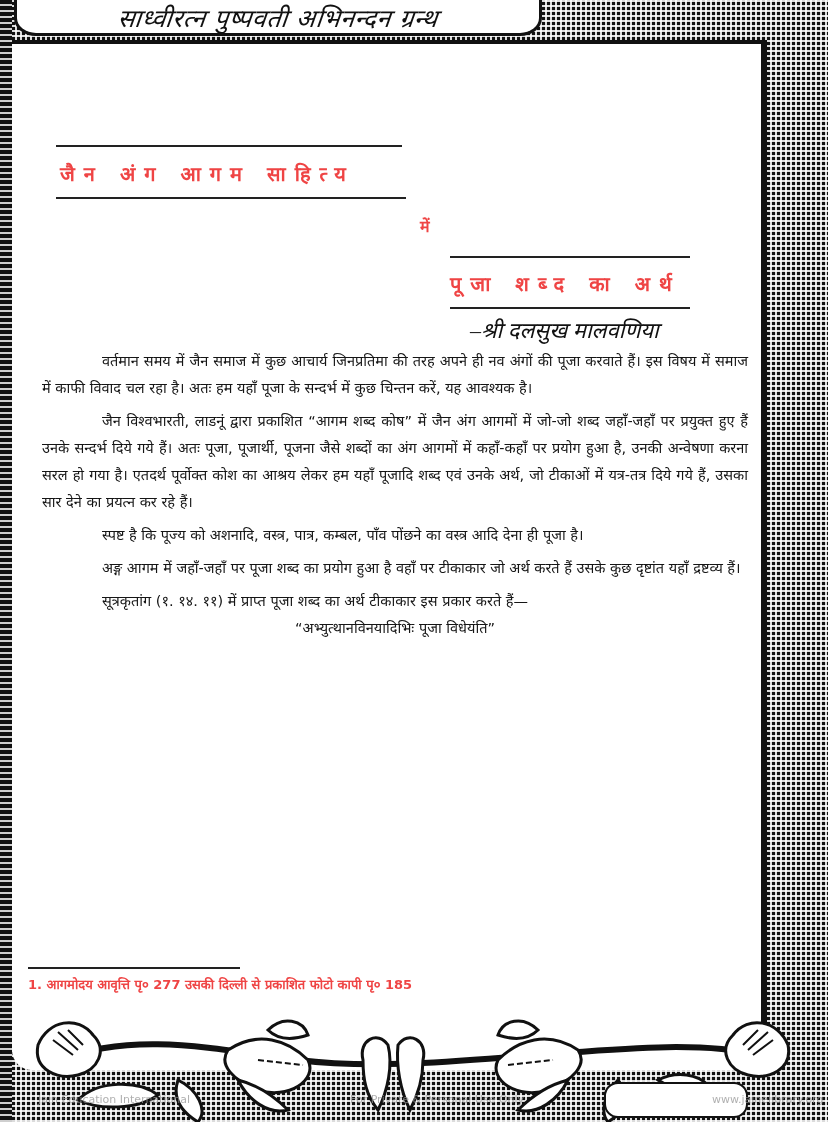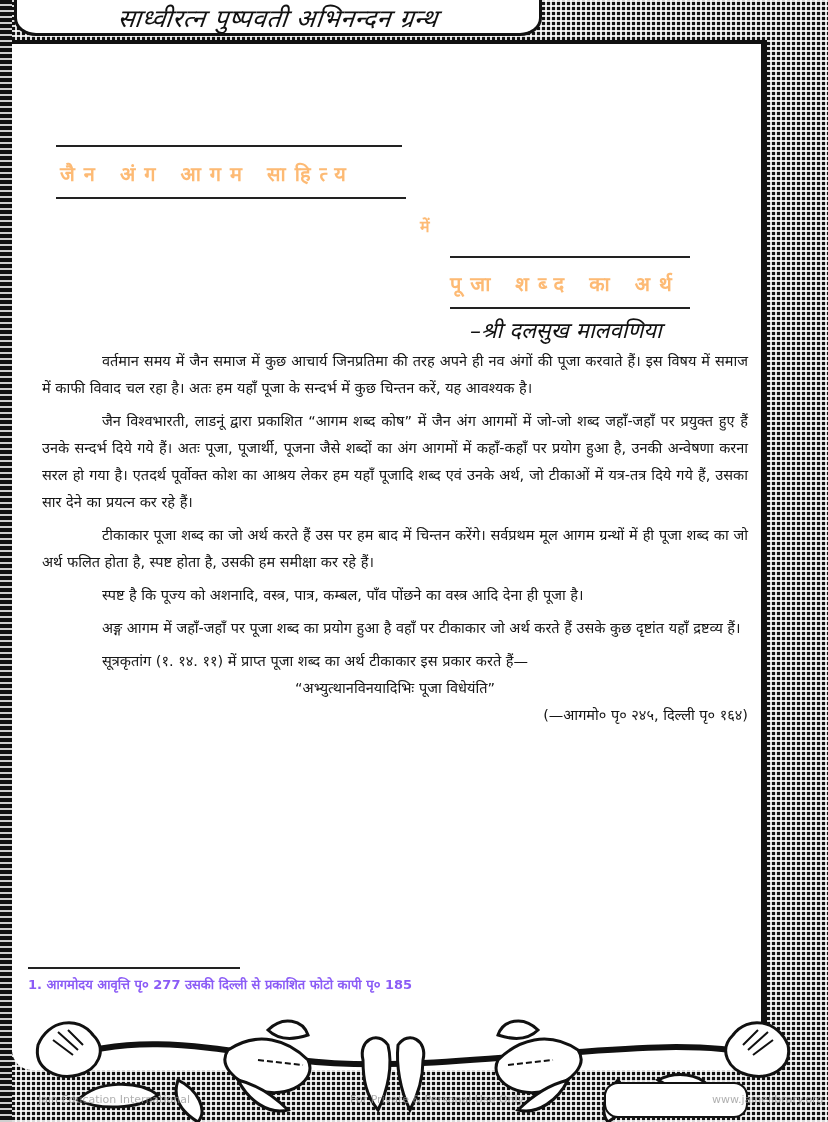--- a/index.html
+++ b/index.html
@@ -30,37 +30,38 @@
       color: #111; white-space: nowrap; transform: skewX(-6deg);
     }
     .page {
       position: absolute; left: 12px; top: 40px; width: 755px; height: 1030px;
       background: #fff; border-right: 6px solid #111; border-top: 4px solid #111;
       box-sizing: border-box; border-radius: 0 0 20px 20px;
     }
     .rule { position: absolute; height: 2px; background: #222; }
     .title-spaced {
       position: absolute; font-size: 20px; font-weight: bold; letter-spacing: 9px;
-      white-space: nowrap; color: #fdba74;
+      white-space: nowrap; color: #ef4444;
     }
     .author {
       position: absolute; font-style: italic; font-size: 22px; white-space: nowrap;
       color: #111;
+      font-family: Liberation Serif, serif;
     }
     .body-text {
       position: absolute; left: 42px; width: 706px;
       font-family: "DejaVu Sans", sans-serif; font-size: 14.5px; line-height: 27px;
       text-align: justify; color: #151515;
     }
     .body-text p { margin: 0 0 6px 0; text-indent: 60px; }
     .center-line { text-align: center; text-indent: 0 !important; }
     .right-line { text-align: right; text-indent: 0 !important; }
     .footnote-rule { position: absolute; left: 28px; top: 967px; width: 212px; height: 2px; background: #222; }
     .footnote {
-      position: absolute; left: 28px; top: 975px; font-size: 13px; font-weight: bold; white-space: nowrap; color: #8b5cf6;
+      position: absolute; left: 28px; top: 975px; font-size: 13px; font-weight: bold; white-space: nowrap; color: #ef4444;
     }
     .floral {
       position: absolute; left: 18px; top: 1010px; width: 790px; height: 112px;
     }
     .watermark {
       position: absolute; top: 1093px; font-size: 11px; color: rgba(150,150,150,0.75); white-space: nowrap;
     }
     .blank-plate {
       position: absolute; left: 604px; top: 1082px; width: 140px; height: 32px;
       background: #fff; border-radius: 14px; border: 2px solid #111;
@@ -85,26 +86,24 @@
 
 <div class="rule" style="left:450px; top:256px; width:240px;"></div>
 <div class="title-spaced" style="left:450px; top:270px;">पूजा शब्द का अर्थ</div>
 <div class="rule" style="left:450px; top:307px; width:240px;"></div>
 
 <div class="author" style="left:470px; top:314px;">–श्री दलसुख मालवणिया</div>
 
 <div class="body-text" style="top:348px;">
   <p>वर्तमान समय में जैन समाज में कुछ आचार्य जिनप्रतिमा की तरह अपने ही नव अंगों की पूजा करवाते हैं। इस विषय में समाज में काफी विवाद चल रहा है। अतः हम यहाँ पूजा के सन्दर्भ में कुछ चिन्तन करें, यह आवश्यक है।</p>
   <p>जैन विश्वभारती, लाडनूं द्वारा प्रकाशित “आगम शब्द कोष” में जैन अंग आगमों में जो-जो शब्द जहाँ-जहाँ पर प्रयुक्त हुए हैं उनके सन्दर्भ दिये गये हैं। अतः पूजा, पूजार्थी, पूजना जैसे शब्दों का अंग आगमों में कहाँ-कहाँ पर प्रयोग हुआ है, उनकी अन्वेषणा करना सरल हो गया है। एतदर्थ पूर्वोक्त कोश का आश्रय लेकर हम यहाँ पूजादि शब्द एवं उनके अर्थ, जो टीकाओं में यत्र-तत्र दिये गये हैं, उसका सार देने का प्रयत्न कर रहे हैं।</p>
-  <p>टीकाकार पूजा शब्द का जो अर्थ करते हैं उस पर हम बाद में चिन्तन करेंगे। सर्वप्रथम मूल आगम ग्रन्थों में ही पूजा शब्द का जो अर्थ फलित होता है, स्पष्ट होता है, उसकी हम समीक्षा कर रहे हैं।</p>
   <p>स्पष्ट है कि पूज्य को अशनादि, वस्त्र, पात्र, कम्बल, पाँव पोंछने का वस्त्र आदि देना ही पूजा है।</p>
   <p>अङ्ग आगम में जहाँ-जहाँ पर पूजा शब्द का प्रयोग हुआ है वहाँ पर टीकाकार जो अर्थ करते हैं उसके कुछ दृष्टांत यहाँ द्रष्टव्य हैं।</p>
   <p style="margin-bottom:0;">सूत्रकृतांग (१. १४. ११) में प्राप्त पूजा शब्द का अर्थ टीकाकार इस प्रकार करते हैं—</p>
   <p class="center-line" style="margin-bottom:0;text-align:center;">“अभ्युत्थानविनयादिभिः पूजा विधेयंति”</p>
-  <p class="right-line">(—आगमो० पृ० २४५, दिल्ली पृ० १६४)</p>
 </div>
 
 <div class="footnote-rule"></div>
 <div class="footnote">1. आगमोदय आवृत्ति पृ० 277 उसकी दिल्ली से प्रकाशित फोटो कापी पृ० 185</div>
 
 <svg class="floral" viewBox="0 0 790 112">
   <g fill="#fff" stroke="#111" stroke-width="3">
 
     <path d="M40 50 C120 20, 200 40, 280 50 S450 50, 520 45 S680 30, 740 45" fill="none" stroke-width="6"></path>
 

